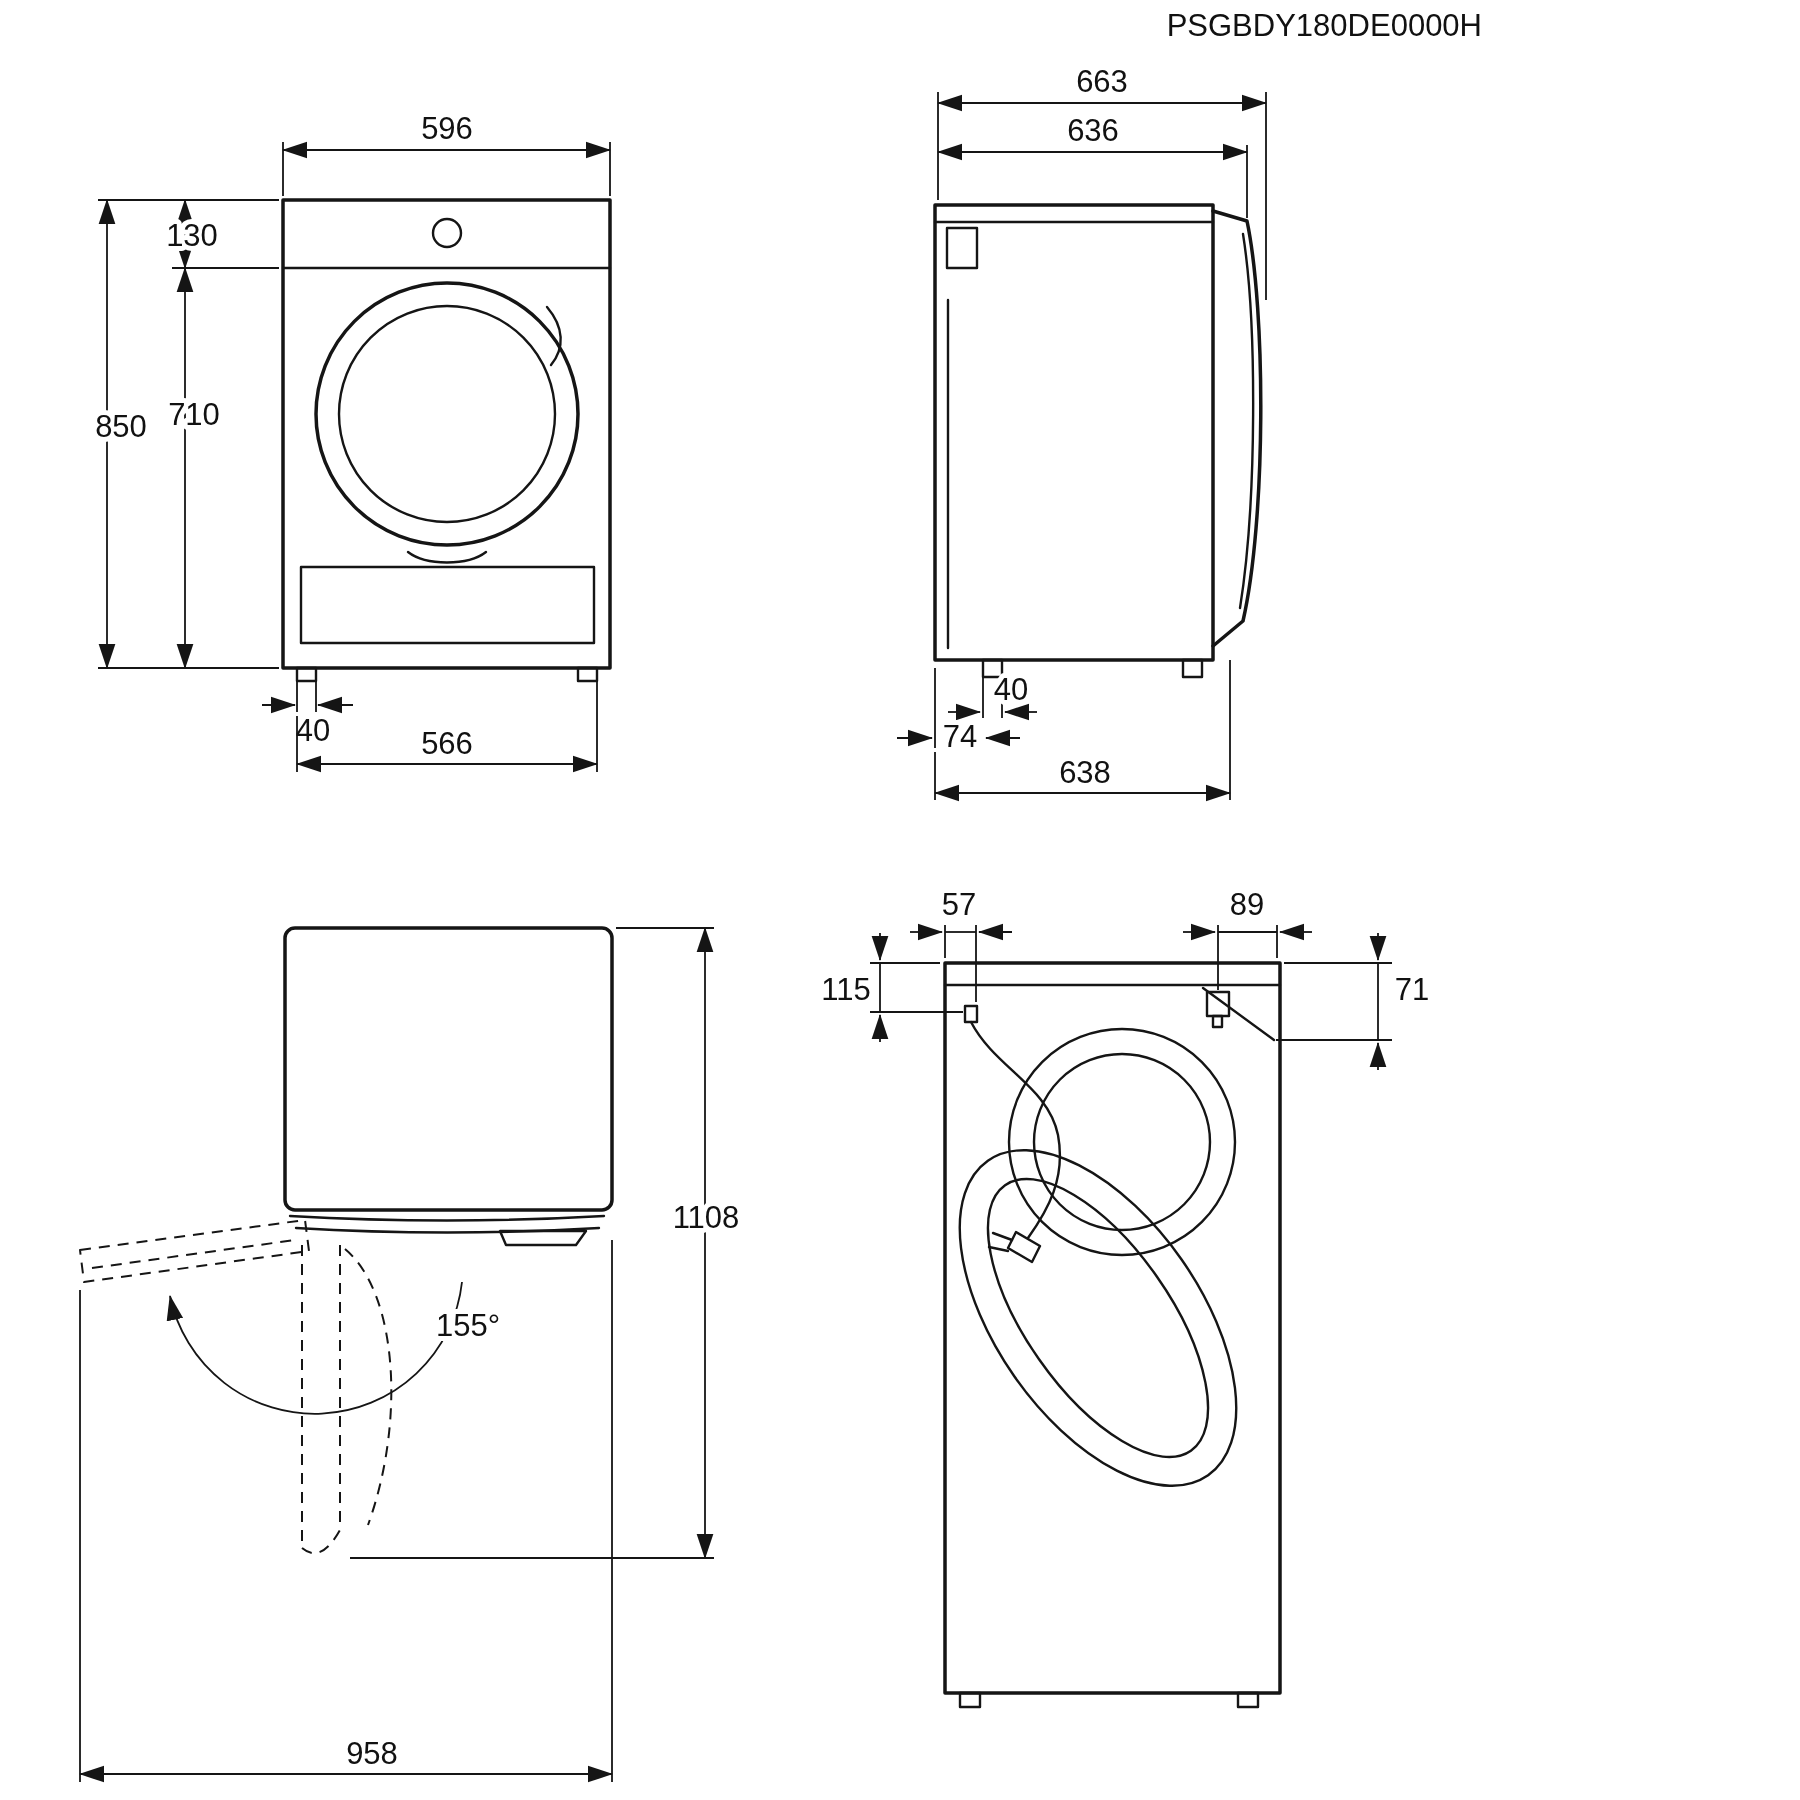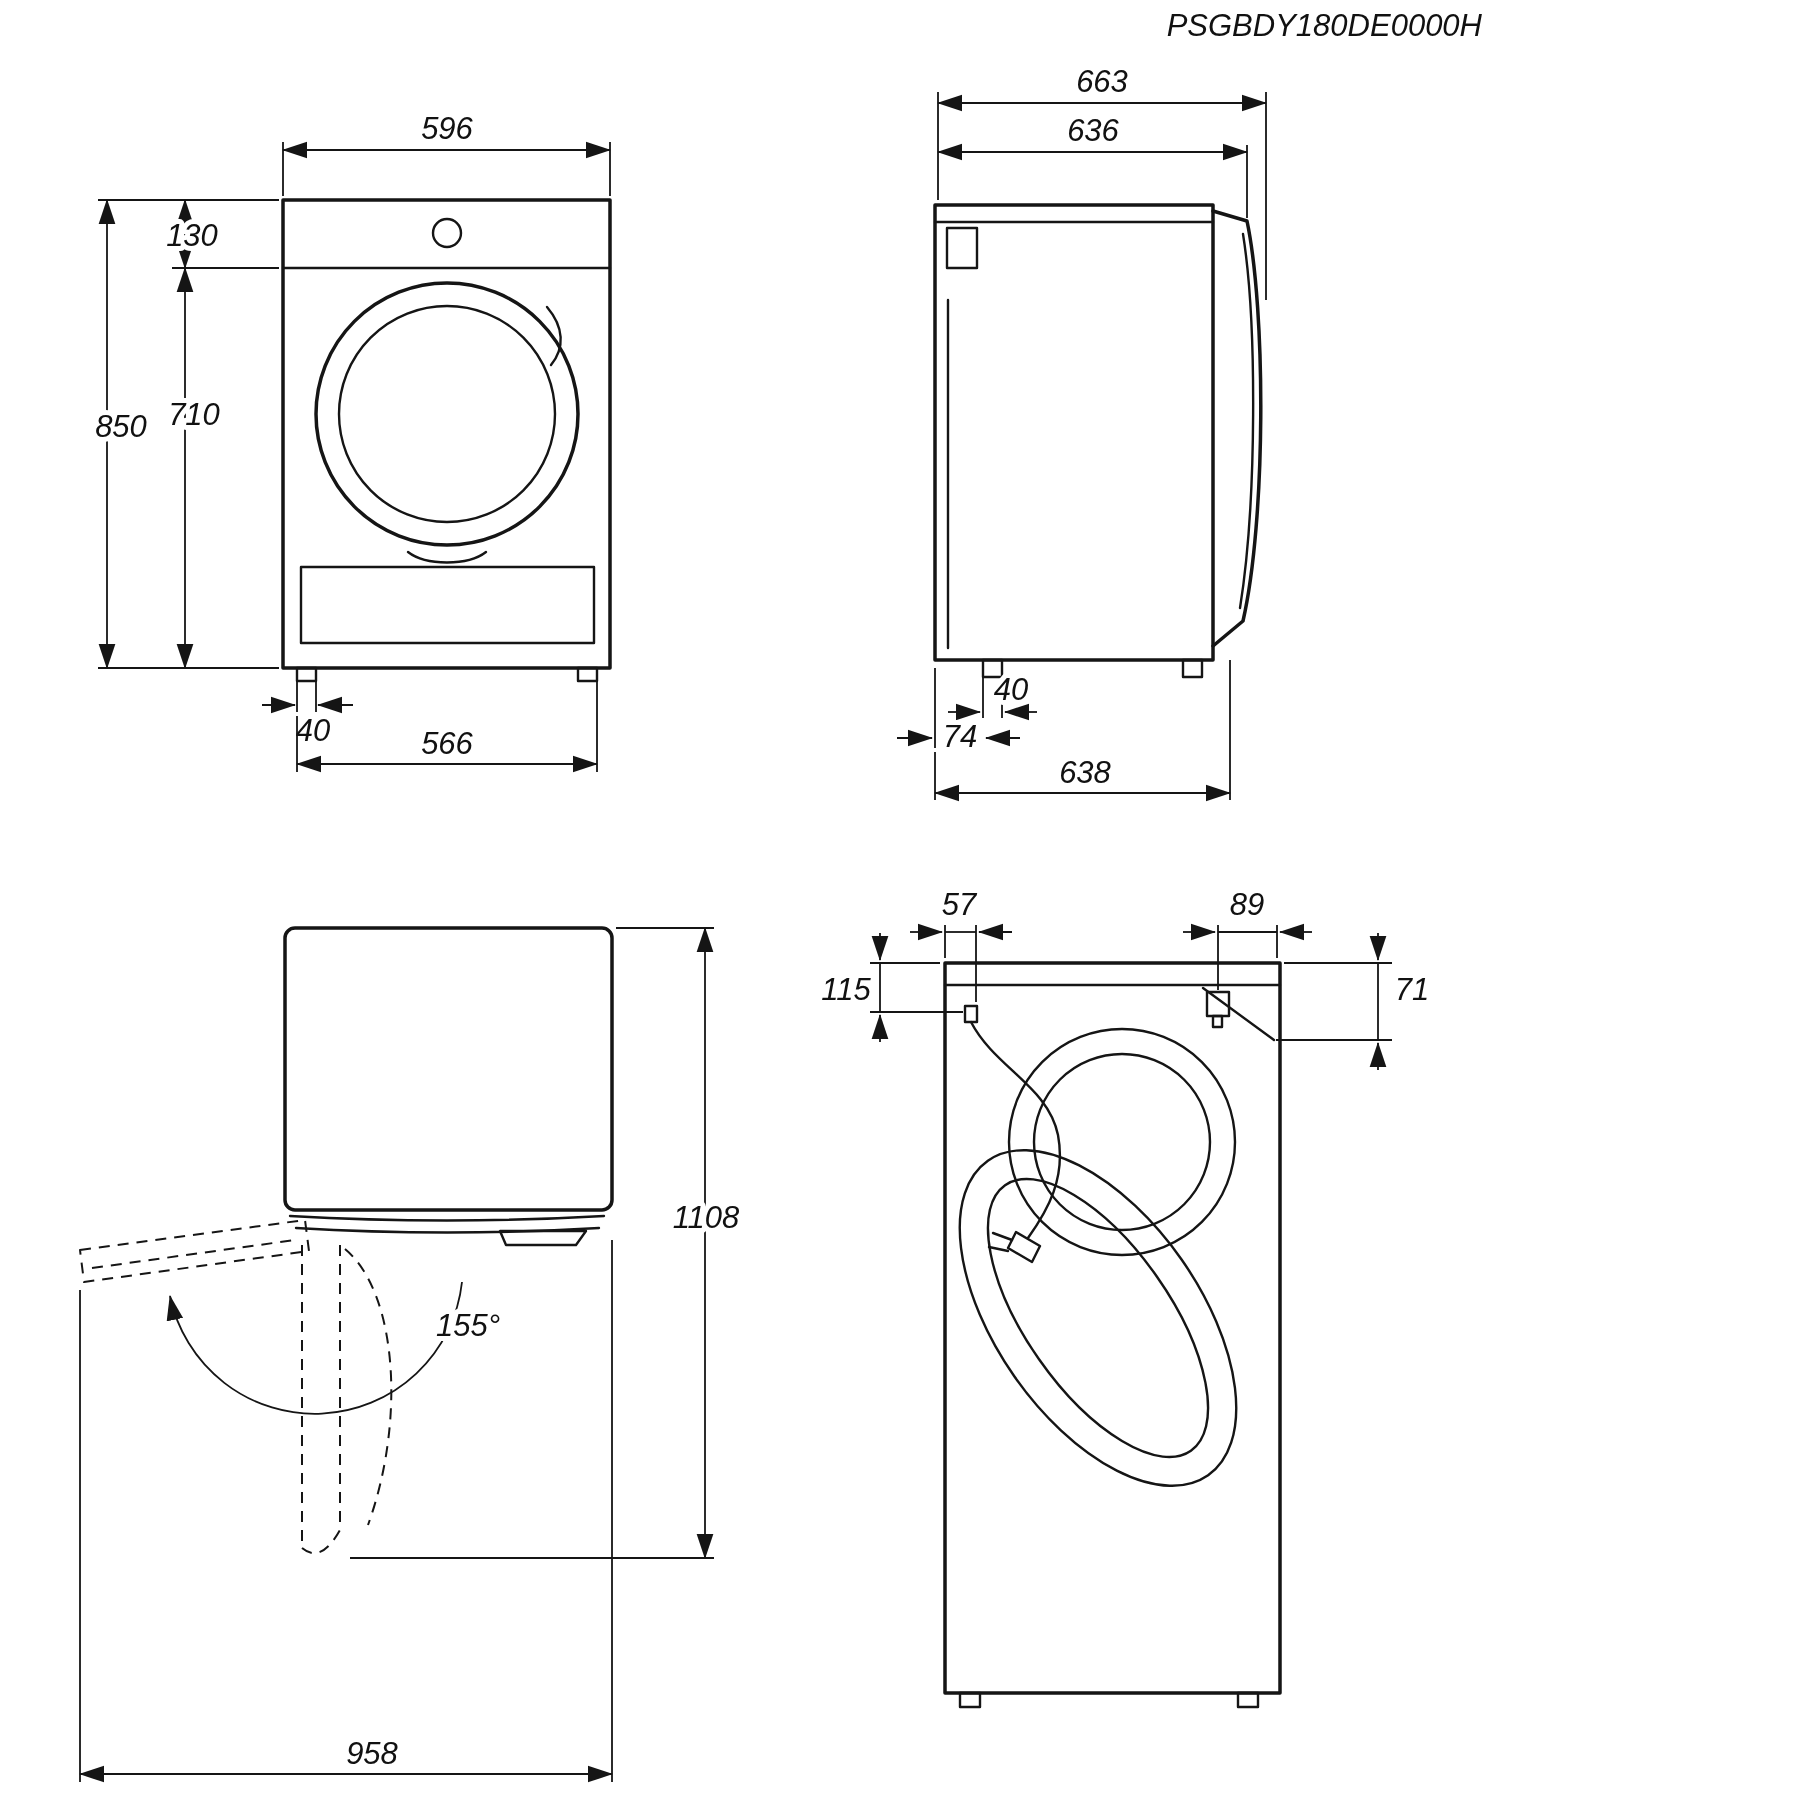--- a/index.html
+++ b/index.html
@@ -6,21 +6,20 @@
     margin: 0;
     padding: 0;
     background: #ffffff;
   }
   .page {
     position: relative;
     width: 1800px;
     height: 1800px;
     background: #ffffff;
     font-family: "Liberation Sans", sans-serif;
-    font-style: italic;
   }
   svg { display: block; }
   .outline { fill: none; stroke: #151515; stroke-width: 3.5; stroke-linejoin: round; stroke-linecap: round; }
   .thin    { fill: none; stroke: #151515; stroke-width: 2.4; stroke-linejoin: round; stroke-linecap: round; }
   .dim     { fill: none; stroke: #151515; stroke-width: 1.8; }
   .dash    { fill: none; stroke: #151515; stroke-width: 2;   stroke-dasharray: 11 8; stroke-linejoin: round; }
   text.dimlabel {
     font-family: "Liberation Sans", sans-serif;
     font-size: 31px;
     fill: #111111;

